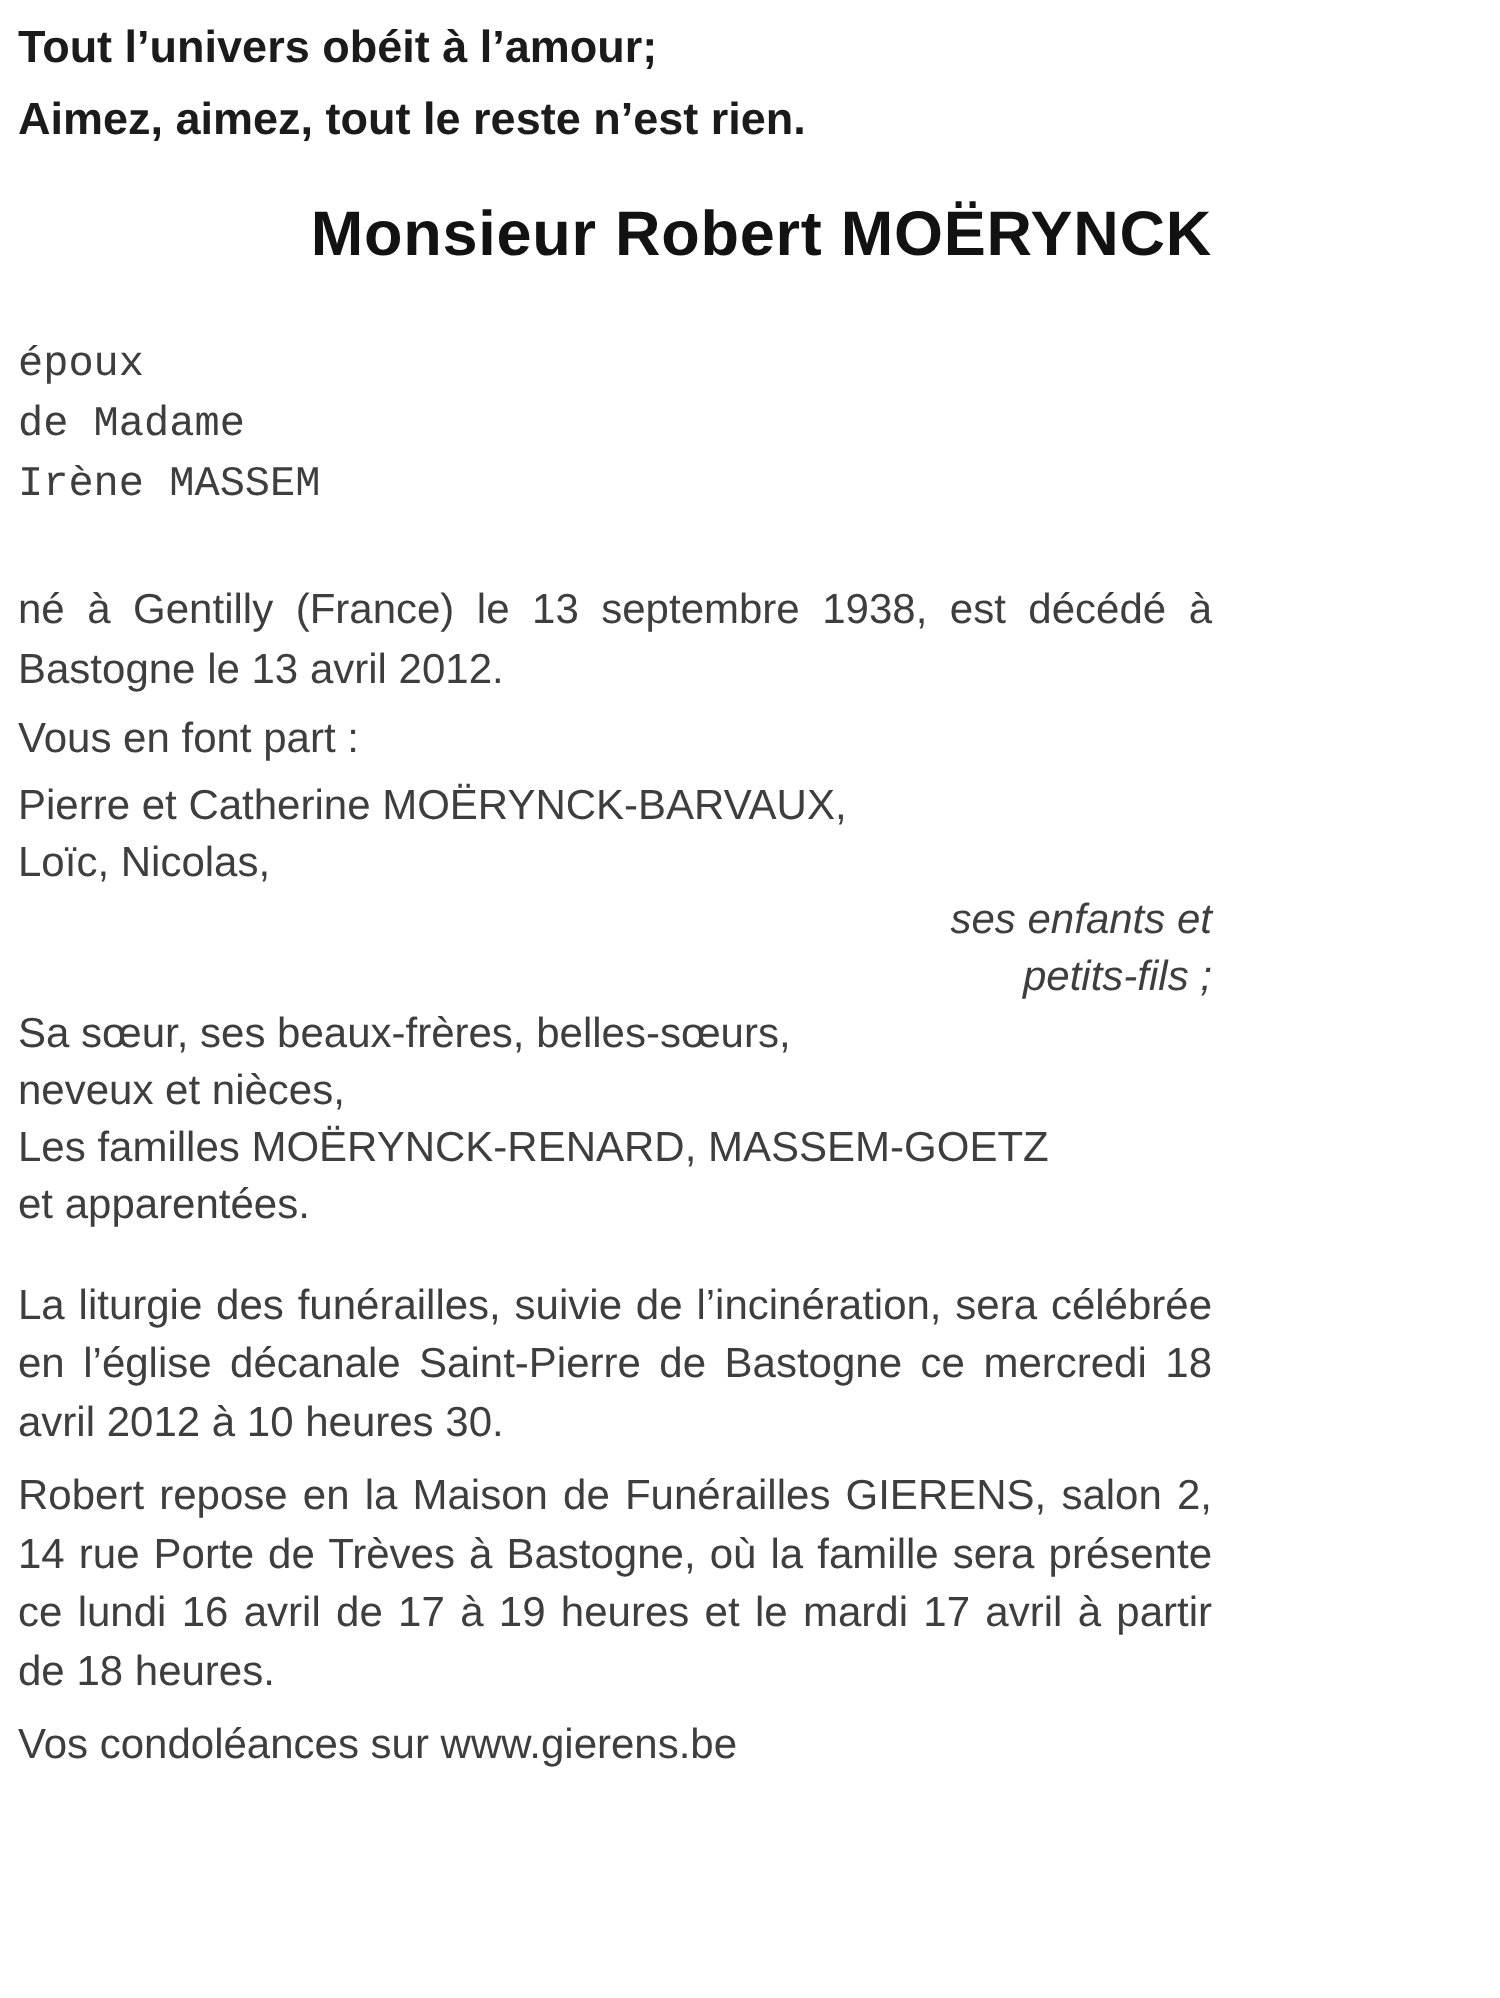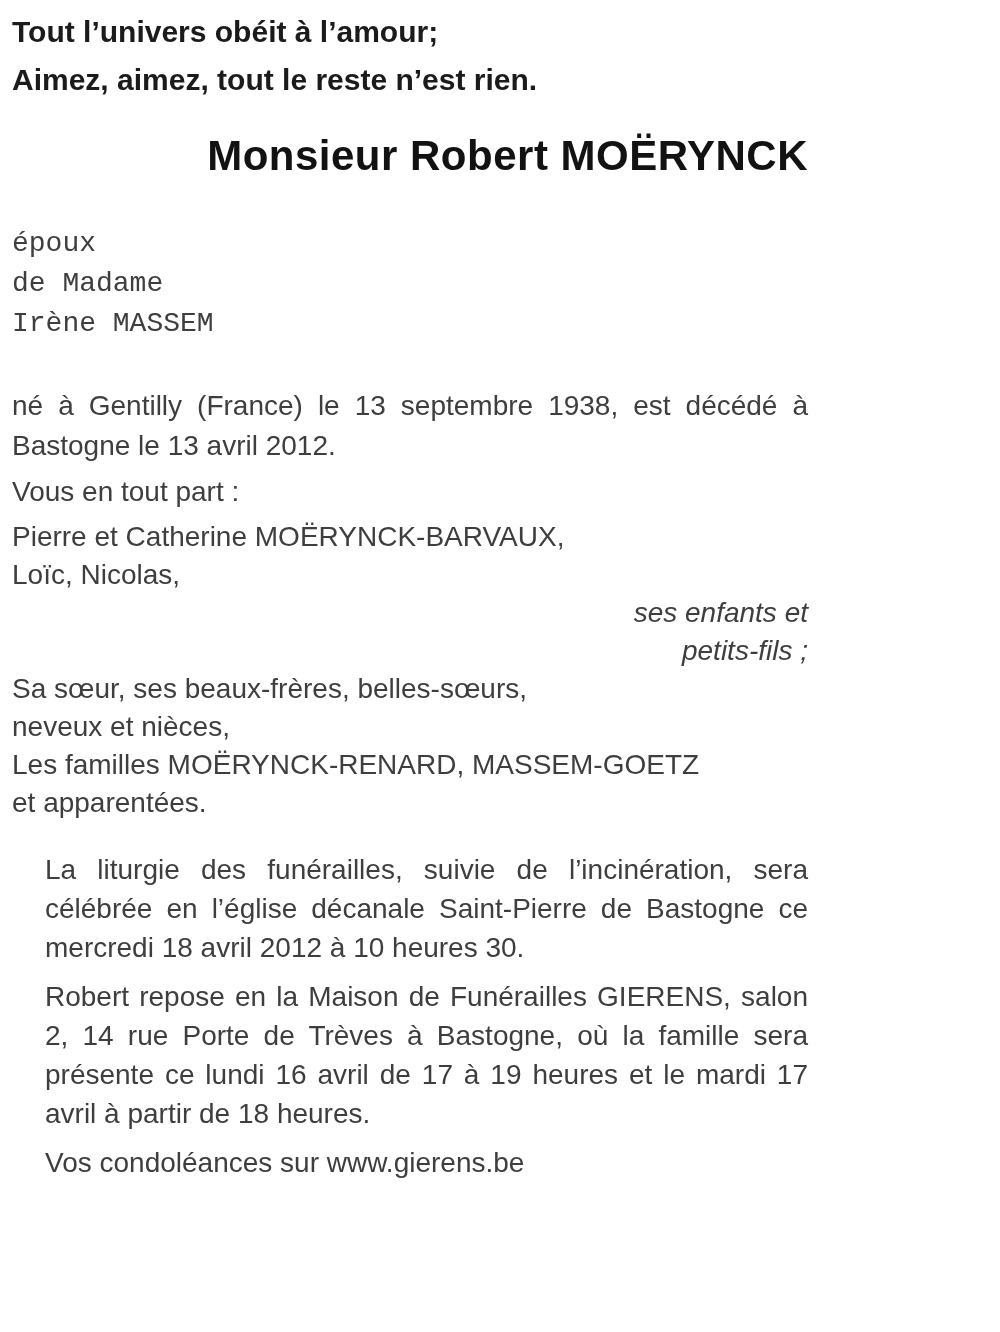--- a/index.html
+++ b/index.html
@@ -65,21 +65,20 @@
     font-style: italic;
   }
   .bottom {
     margin-top: 28px;
   }
   .para {
     max-width: 950px;
     line-height: 39px;
     text-align: justify;
     margin-top: 10px;
-    margin-left: 33px;
   }
   .para:first-child {
     margin-top: 0;
   }
 </style>
 </head>
 <body>
 
 <div class="page">
 
@@ -89,21 +88,21 @@
   </div>
 
   <div class="title">Monsieur Robert MOËRYNCK</div>
 
   <div class="relationship">époux
 de Madame
 Irène MASSEM</div>
 
   <div class="life-dates">né à Gentilly (France) le 13 septembre 1938, est décédé à Bastogne le 13 avril 2012.</div>
 
-  <div class="announce">Vous en tout part :</div>
+  <div class="announce">Vous en font part :</div>
 
   <div class="family">
     <div>
     </div>
     <div>
       <div class="family-names">Pierre et Catherine MOËRYNCK-BARVAUX,
 Loïc, Nicolas,</div>
       <div class="family-relation">ses enfants et
 petits-fils ;</div>
     </div>

